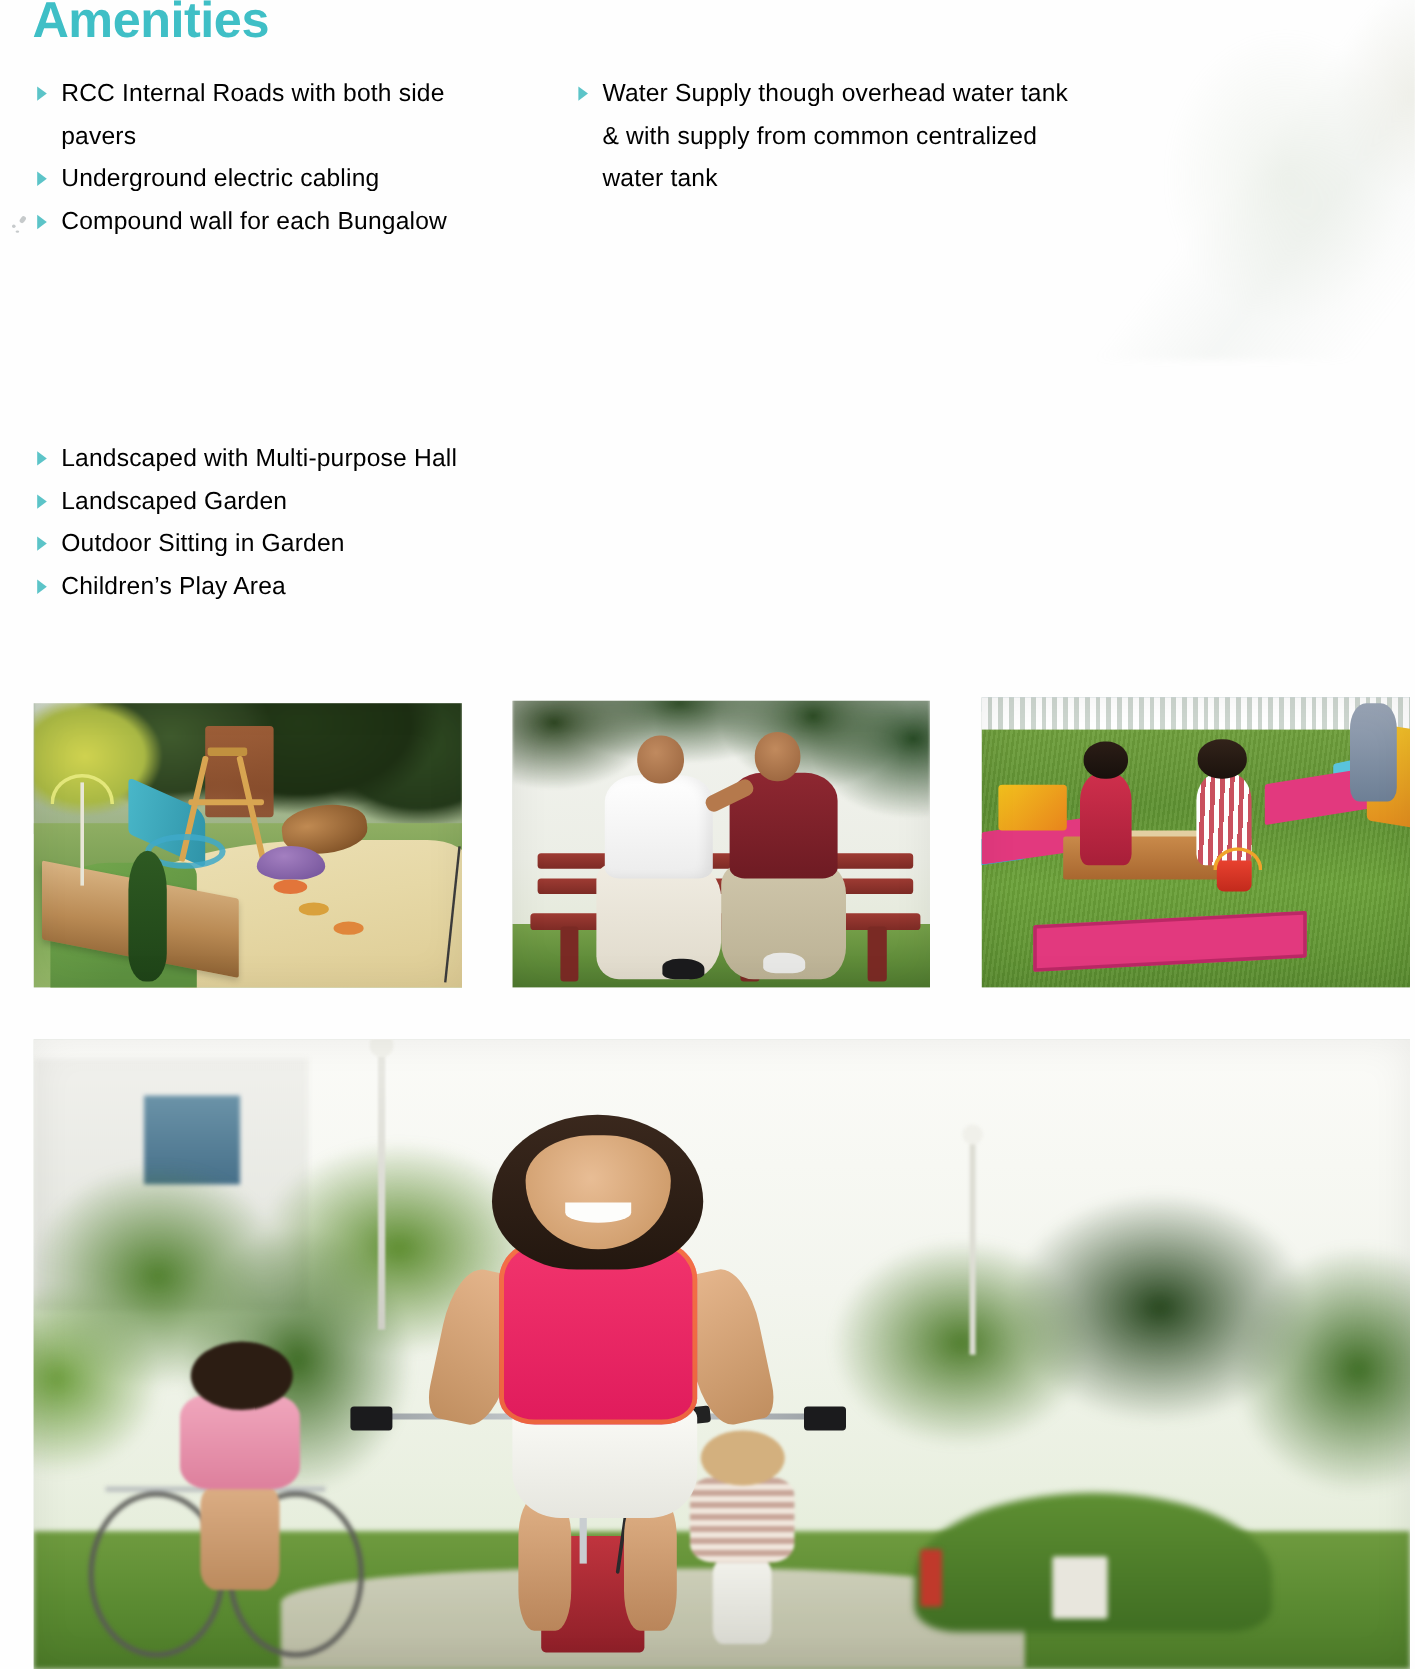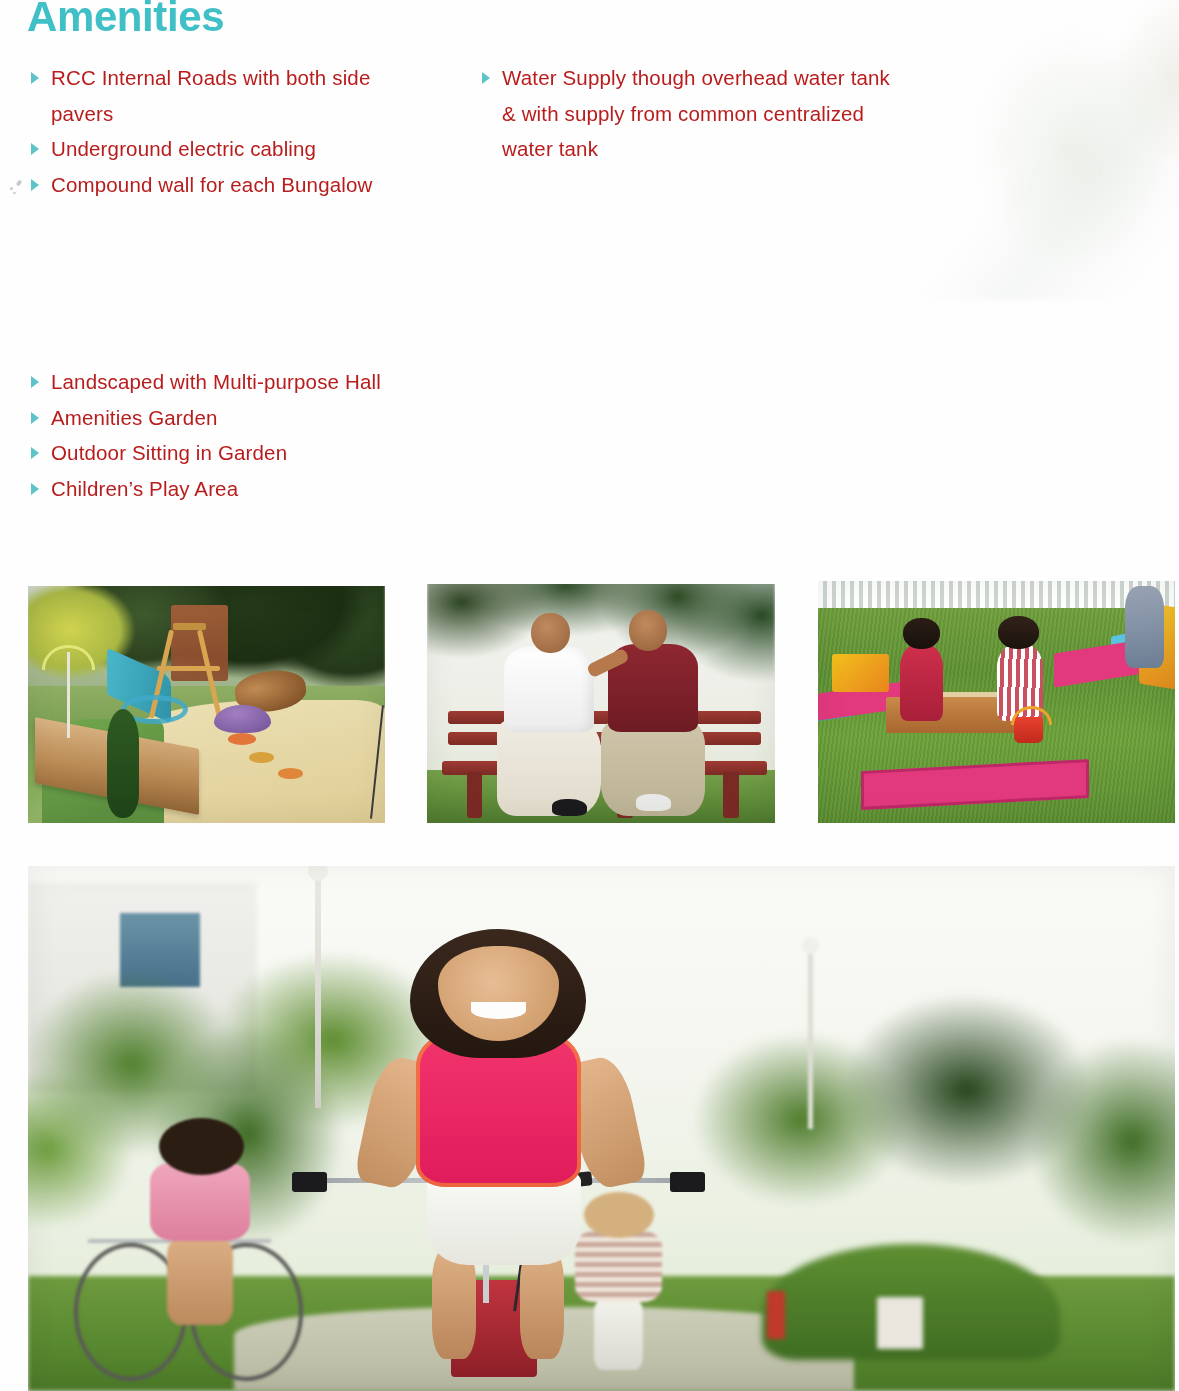--- a/index.html
+++ b/index.html
@@ -76,21 +76,21 @@
     list-style: none;
     margin: 0;
     padding: 0;
     position: absolute;
   }
   ul.bullets li {
     position: relative;
     padding-left: 24px;
     font-size: 20.5px;
     line-height: 35.5px;
-    color: #b91c1c;
+    color: #000000;
     letter-spacing: .15px;
   }
   ul.bullets li .tri {
     position: absolute;
     left: 4px;
     top: 12px;
     width: 0;
     height: 0;
     border-left: 8px solid #5cc4c8;
     border-top: 6px solid transparent;
@@ -409,21 +409,21 @@
   </ul>
 
 
   <ul class="bullets" id="leisure-list">
     <li>
       <span class="tri"></span>
       <span class="txt">Landscaped with Multi-purpose Hall</span>
     </li>
     <li>
       <span class="tri"></span>
-      <span class="txt">Amenities Garden</span>
+      <span class="txt">Landscaped Garden</span>
     </li>
     <li>
       <span class="tri"></span>
       <span class="txt">Outdoor Sitting in Garden</span>
     </li>
     <li>
       <span class="tri"></span>
       <span class="txt">Children’s Play Area</span>
     </li>
   </ul>

